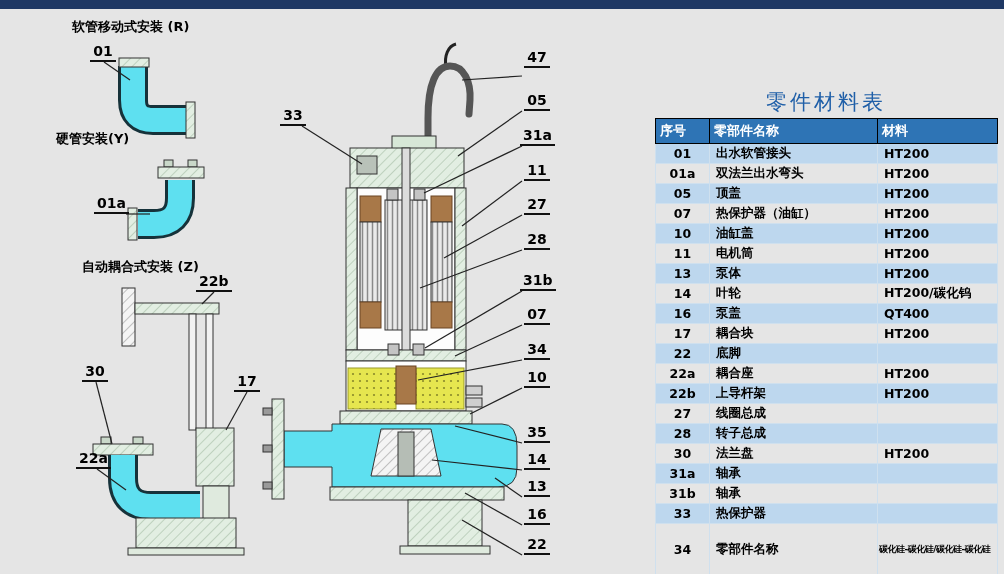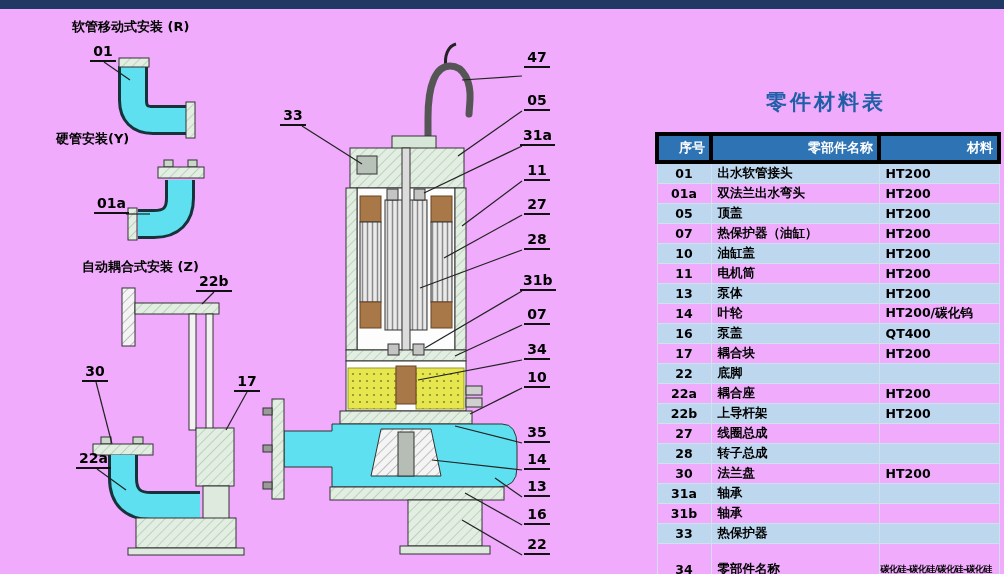--- a/index.html
+++ b/index.html
@@ -6,40 +6,40 @@
     --accent-bar:#1f3864;
     --table-header-bg:#2e74b5;
     --table-alt-row-bg:#bdd7ee;
     --title-blue:#1f5fa8;
     --pipe-cyan:#5ee0f0;
     --oil-yellow:#e6e64f;
     --coil-brown:#a87848;
   }
   html,body{margin:0;padding:0;}
   body{font-family:"DejaVu Sans","Liberation Sans",sans-serif;background:#fff;}
-  .canvas{position:relative;width:1004px;height:574px;background:#f0abfc;overflow:hidden;}
+  .canvas{position:relative;width:1004px;height:574px;background:#e5e5e5;overflow:hidden;}
   .top-bar{position:absolute;left:0;top:0;width:100%;height:9px;background:var(--accent-bar);}
   .install-title{position:absolute;font-size:13px;font-weight:bold;color:#000;white-space:nowrap;}
   .t1{left:72px;top:18px;}
   .t2{left:56px;top:130px;}
   .t3{left:70px;top:258px;margin-left:12px;}
   .co{position:absolute;font-size:14px;font-weight:bold;color:#000;border-bottom:2px solid #111;
       padding:0 3px 1px;min-width:20px;text-align:center;line-height:15px;}
   svg.scene{position:absolute;left:0;top:0;}
   .pipe-outline{stroke:#16323a;fill:none;}
   .pipe-body{stroke:var(--pipe-cyan);fill:none;}
   .coil{fill:var(--coil-brown);stroke:#6b4423;}
   .leader{stroke:#222;stroke-width:1.2;fill:none;}
   .table-wrap{position:absolute;left:655px;top:88px;width:342px;}
-  .table-title{text-align:center;font-size:21px;font-weight:bold;color:var(--title-blue);
-               letter-spacing:3px;margin-bottom:16px;}
+  .table-title{text-align:center;font-size:21px;font-weight:normal;color:var(--title-blue);
+               letter-spacing:3px;margin-bottom:2px;}
   table.parts{width:100%;border-collapse:collapse;table-layout:fixed;}
   table.parts col.c-no{width:54px;} table.parts col.c-name{width:168px;} table.parts col.c-mat{width:120px;}
   table.parts th{background:var(--table-header-bg);color:#fff;font-size:13px;font-weight:bold;
-        padding:3px 4px;border:4px solid #000000;text-align:right;height:17px;}
+        padding:3px 4px;border:1px solid #000000;text-align:left;height:17px;}
   table.parts td{font-size:12.5px;font-weight:bold;color:#000;padding:1px 6px;
         border:1px solid #cfe0ee;height:16px;overflow:hidden;white-space:nowrap;}
   table.parts td:first-child{text-align:center;padding:1px 2px;}
   table.parts tr.alt{background:var(--table-alt-row-bg);}
   table.parts td.tiny{font-size:9px;padding:17px 1px;letter-spacing:-0.5px;}
 </style>
 </head>
 <body>
 
 <div class="canvas">

